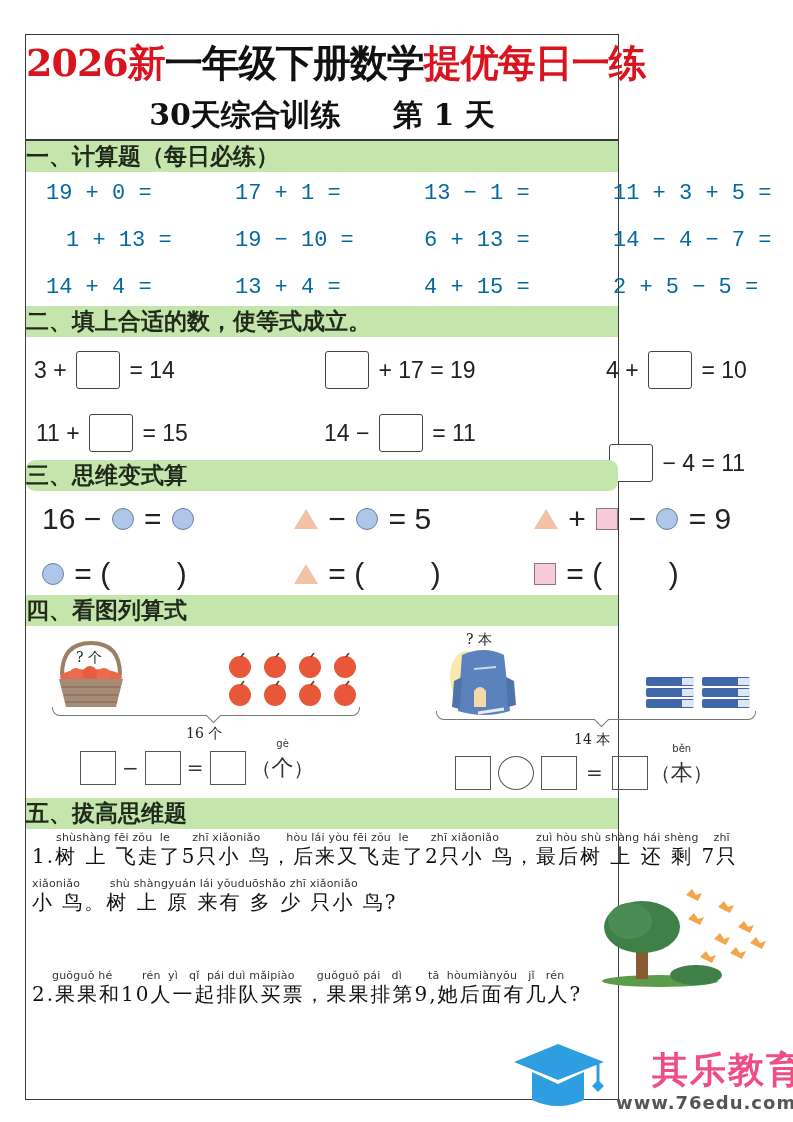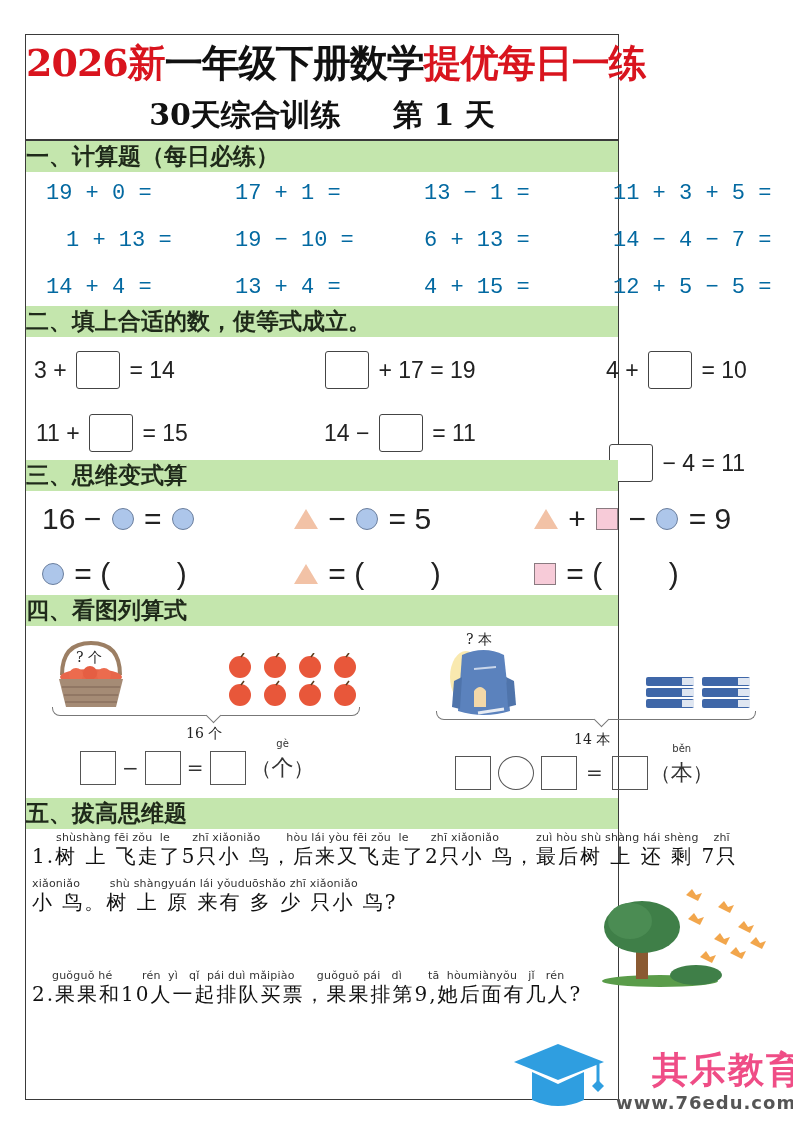--- a/index.html
+++ b/index.html
@@ -51,21 +51,21 @@
     <div class="eq" style="left:587px;top:146px;">11 + 3 + 5 =</div>
 
     <div class="eq" style="left:20px;top:193px;margin-left:20px;">1 + 13 =</div>
     <div class="eq" style="left:209px;top:193px;">19 − 10 =</div>
     <div class="eq" style="left:398px;top:193px;">6 + 13 =</div>
     <div class="eq" style="left:587px;top:193px;">14 − 4 − 7 =</div>
 
     <div class="eq" style="left:20px;top:240px;">14 + 4 =</div>
     <div class="eq" style="left:209px;top:240px;">13 + 4 =</div>
     <div class="eq" style="left:398px;top:240px;">4 + 15 =</div>
-    <div class="eq" style="left:587px;top:240px;">12 + 5 − 5 =</div>
+    <div class="eq" style="left:587px;top:240px;">2 + 5 − 5 =</div>
   </div>
 
   <div class="sec-head" style="top:271px;">二、填上合适的数，使等式成立。</div>
   <div>
     <div class="eq2" style="left:8px;top:315px;">
       <span>3 + </span><span class="blank"></span><span> = 14</span>
     </div>
     <div class="eq2" style="left:296px;top:315px;">
       <span></span><span class="blank"></span><span> + 17 = 19</span>
     </div>
@@ -76,21 +76,21 @@
       <span>11 + </span><span class="blank"></span><span> = 15</span>
     </div>
     <div class="eq2" style="left:298px;top:378px;">
       <span>14 − </span><span class="blank"></span><span> = 11</span>
     </div>
     <div class="eq2" style="left:580px;top:378px;margin-top:30px;">
       <span></span><span class="blank"></span><span> − 4 = 11</span>
     </div>
   </div>
 
-  <div class="sec-head" style="top:425px;">三、思维变式算</div>
+  <div class="sec-head" style="top:425px;border-radius:9px;">三、思维变式算</div>
   <div>
     <div class="row3" style="left:16px;top:467px;">
       <span>16 − </span><span class="circ"></span><span> = </span><span class="circ"></span>
     </div>
     <div class="row3" style="left:266px;top:467px;">
       <span class="tri"></span><span> − </span><span class="circ"></span><span> = 5</span>
     </div>
     <div class="row3" style="left:506px;top:467px;">
       <span class="tri"></span><span> + </span><span class="sq"></span><span> − </span><span class="circ"></span><span> = 9</span>
     </div>

